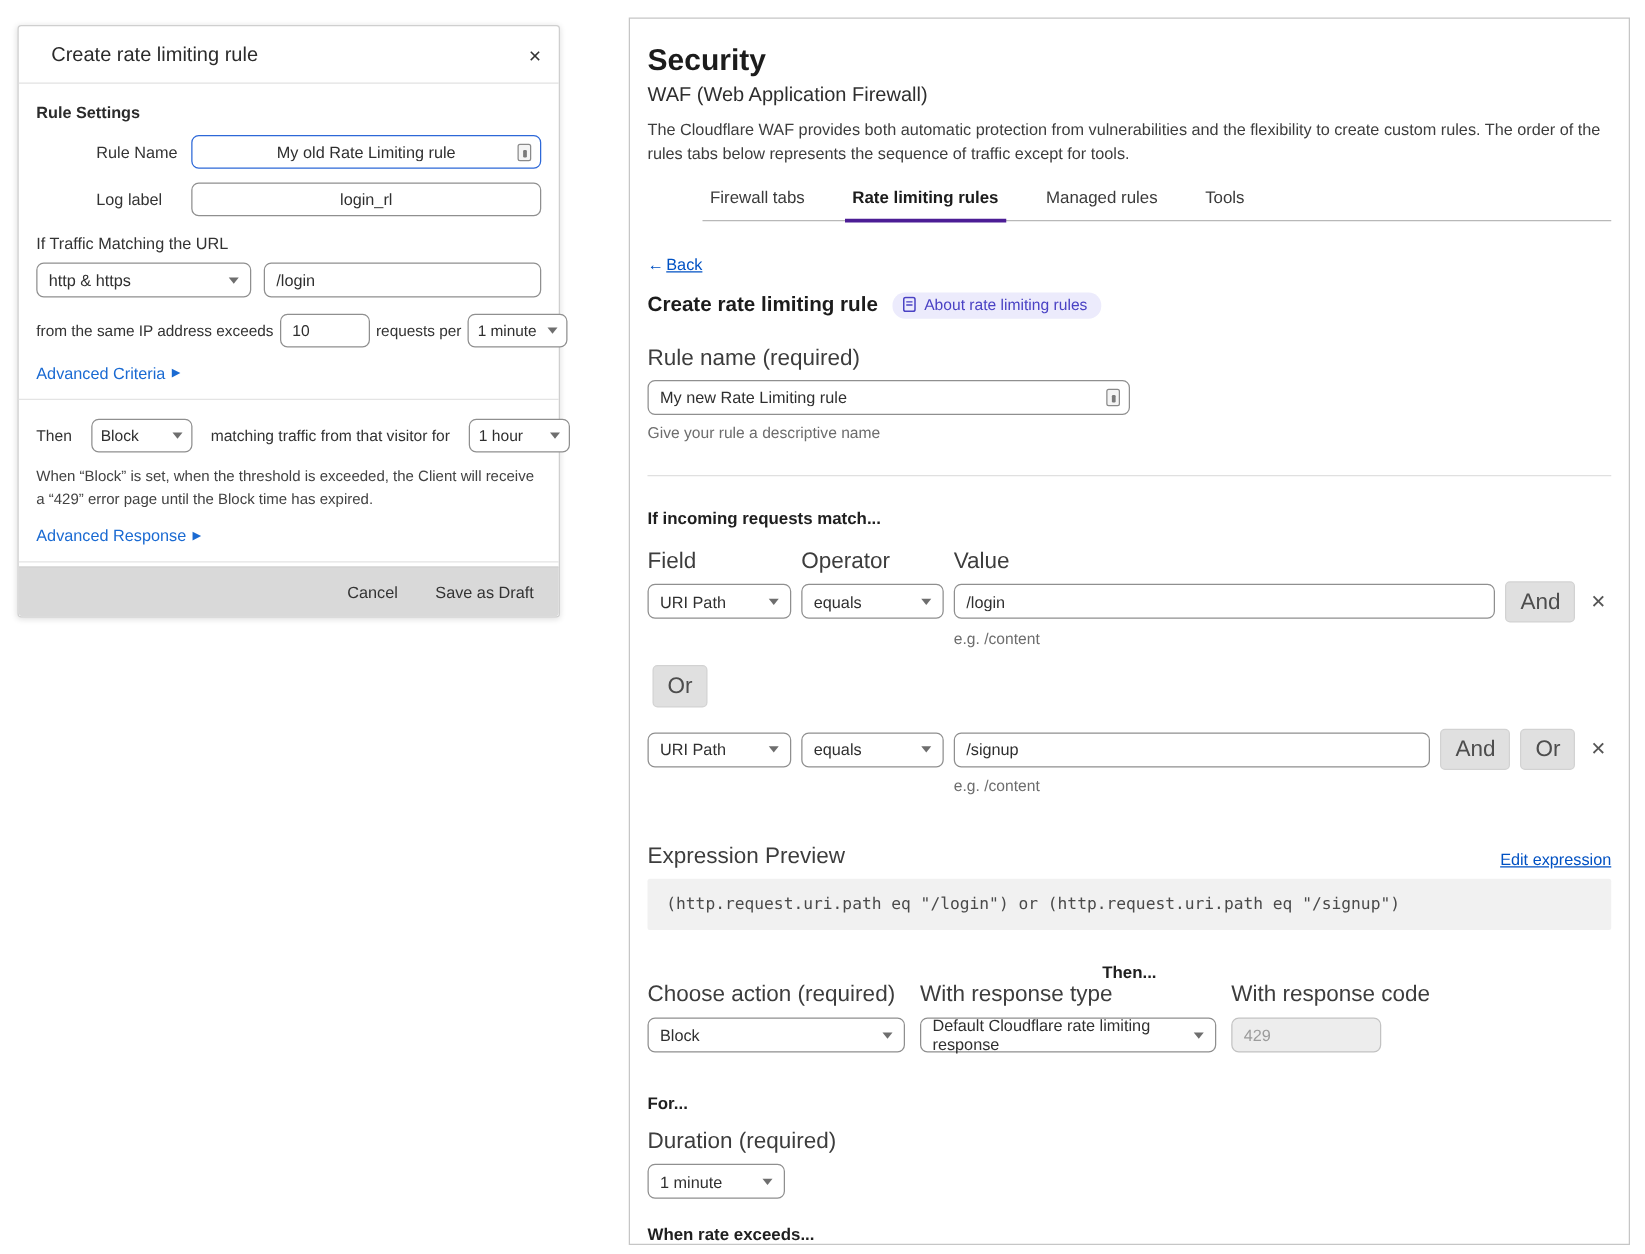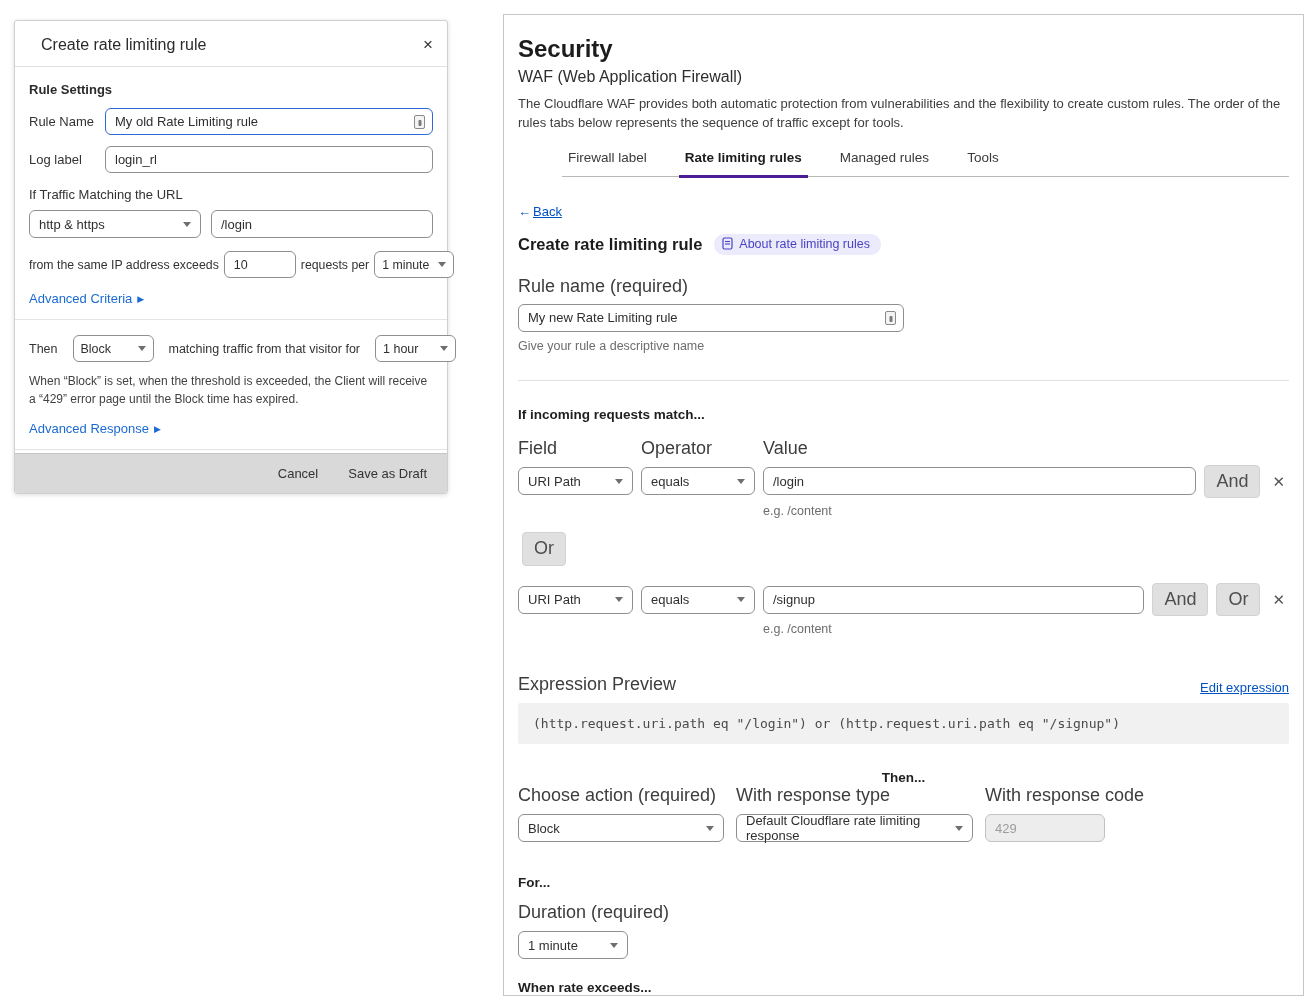--- a/index.html
+++ b/index.html
@@ -37,24 +37,24 @@
   
   .modal { position:absolute; left:14px; top:20px; width:434px; height:474px;
     background:#fff; border:1px solid #cfcfcf; border-radius:3px;
     box-shadow:0 1px 5px rgba(0,0,0,.14); }
   .modal-header { display:flex; justify-content:space-between; align-items:flex-start;
     padding:15px 14px 12px 26px; border-bottom:1px solid #e2e2e2; }
   .modal-title { font-size:16px; color:#2b2b2b; }
   .modal-close { font-size:17px; color:#333; cursor:pointer; line-height:1; }
   .modal-body { padding:0 14px; }
   .m-section-title { font-size:13px; font-weight:700; color:#2b2b2b; margin:15px 0 11px; }
-  .m-row { display:flex; align-items:center; gap:10px; margin-bottom:11px; }
+  .m-row { display:flex; align-items:center; gap:10px; margin-bottom:11px;margin-left:48px; }
   .m-label { font-size:13px; color:#333; flex:0 0 66px; }
   .m-row .input-wrap, .m-row input { flex:1 1 auto; }
-  .m-row input { height:27px; }
+  .m-row input { height:27px;text-align:center; }
   input.focused { border:1.5px solid #2d68d8; }
   .m-caption { font-size:13px; color:#333; margin:14px 0 8px; }
   .m-url-row { display:flex; gap:10px; margin-bottom:13px; }
   .m-url-row .select { width:172px; flex:0 0 auto; }
   .m-url-row input { flex:1 1 auto; height:28px; }
   .m-exceeds-row { display:flex; align-items:center; gap:5px; font-size:12.3px; color:#333;
     white-space:nowrap; margin-bottom:13px; }
   .m-exceeds-row input { width:72px; height:27px; flex:0 0 auto; font-size:12.5px; }
   .m-exceeds-row .select { width:80px; height:27px; flex:0 0 auto; font-size:12.3px; padding:0 7px; }
   .m-link-row { margin:13px 0; display:flex; align-items:center; gap:5px; }
@@ -186,21 +186,21 @@
     <button class="footer-btn">Save as Draft</button>
   </div>
 </div>
 
 <div class="panel">
   <div class="p-title">Security</div>
   <div class="p-subtitle">WAF (Web Application Firewall)</div>
   <div class="p-desc">The Cloudflare WAF provides both automatic protection from vulnerabilities and the flexibility to create custom rules. The order of the rules tabs below represents the sequence of traffic except for tools.</div>
 
   <div class="tabs">
-    <div class="tab">Firewall label</div>
+    <div class="tab">Firewall tabs</div>
     <div class="tab active">Rate limiting rules</div>
     <div class="tab">Managed rules</div>
     <div class="tab">Tools</div>
   </div>
 
   <div class="back-row">
     <span class="link">←</span>
     <span class="link u">Back</span>
   </div>
 

